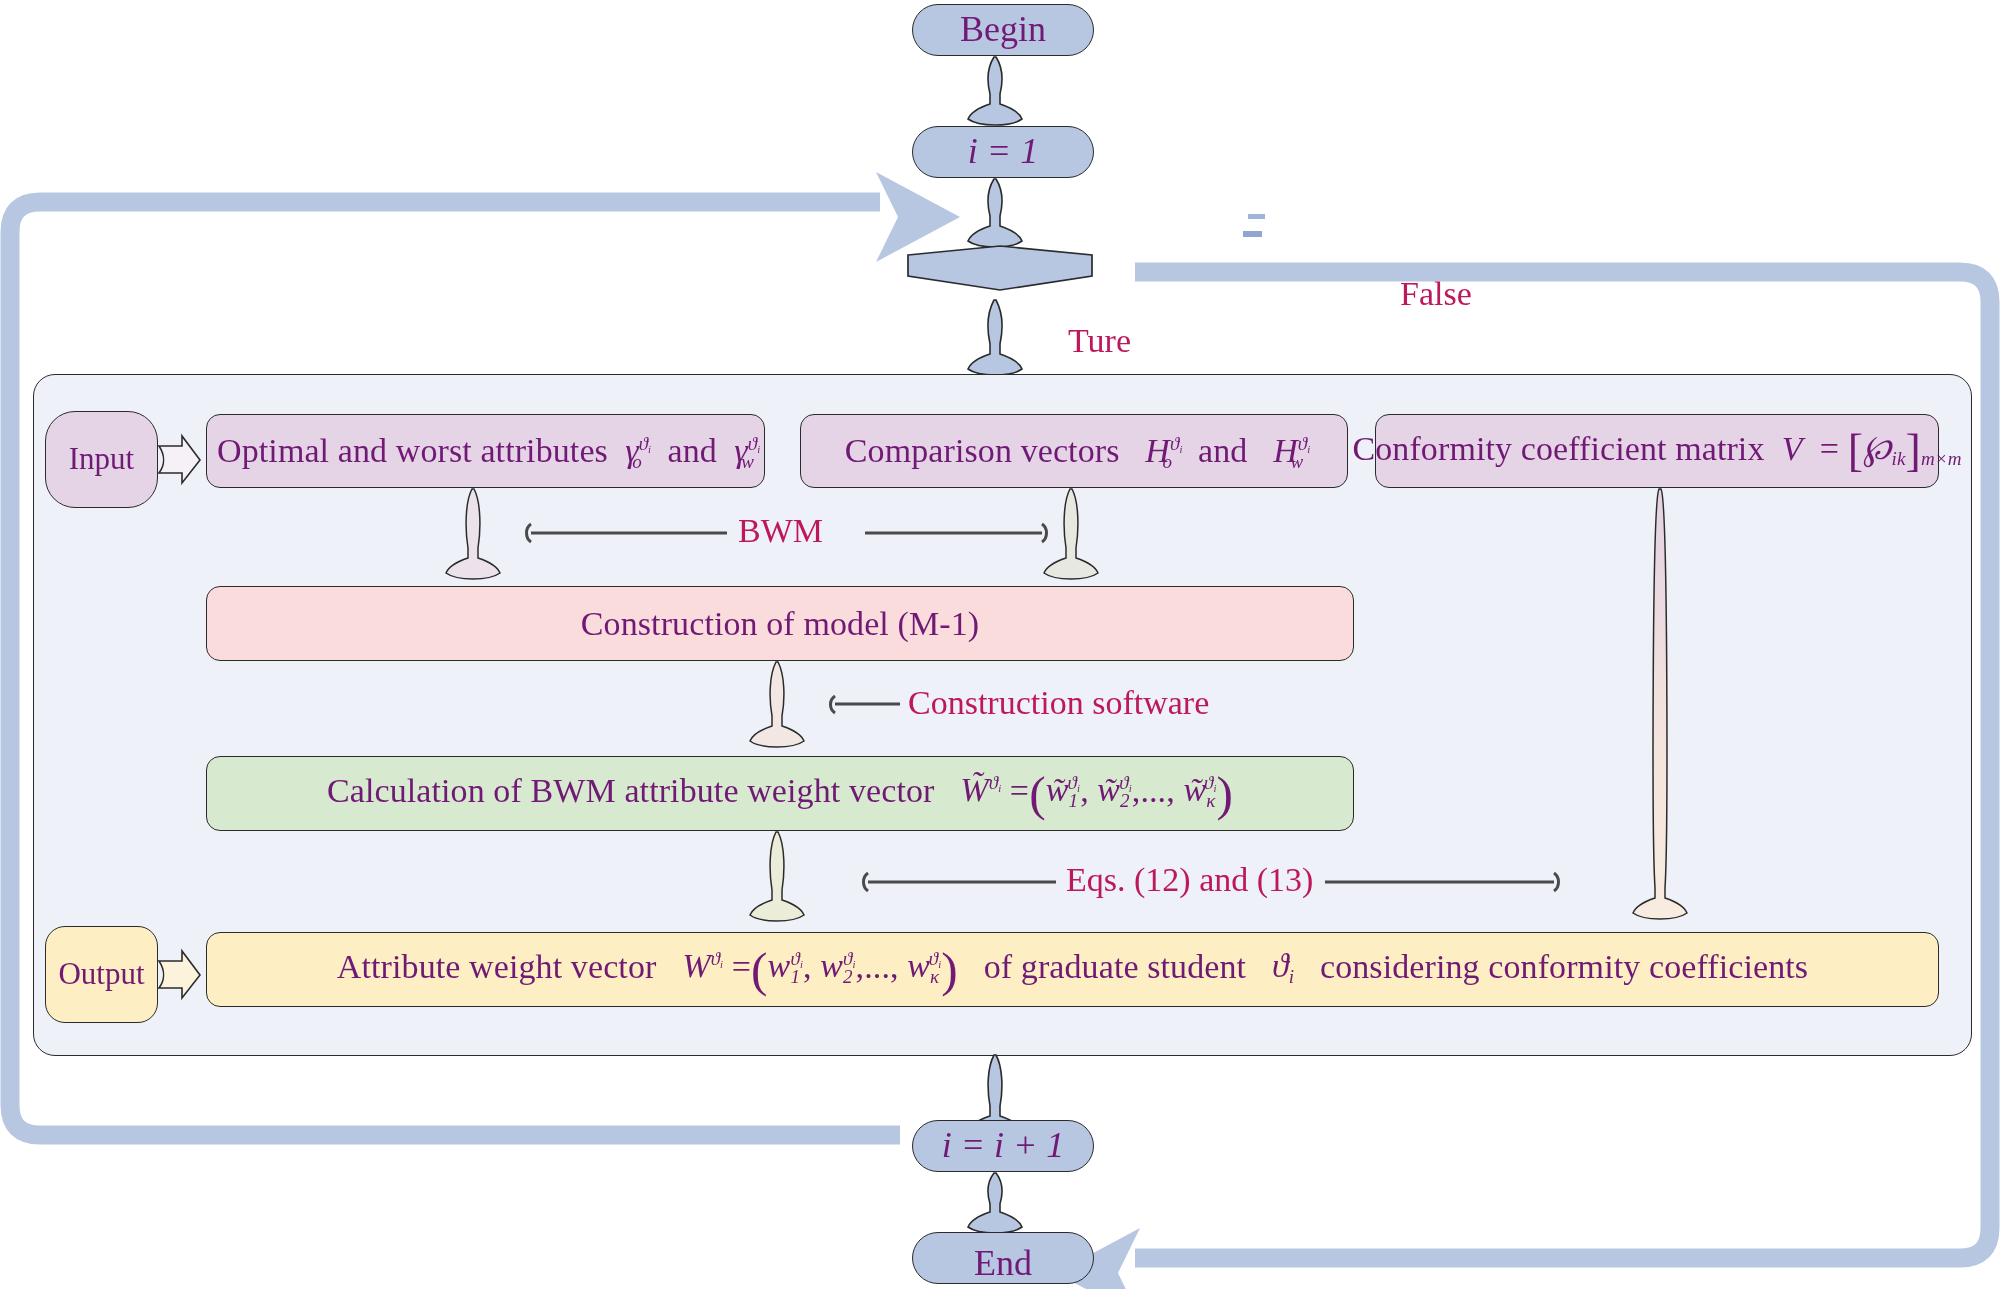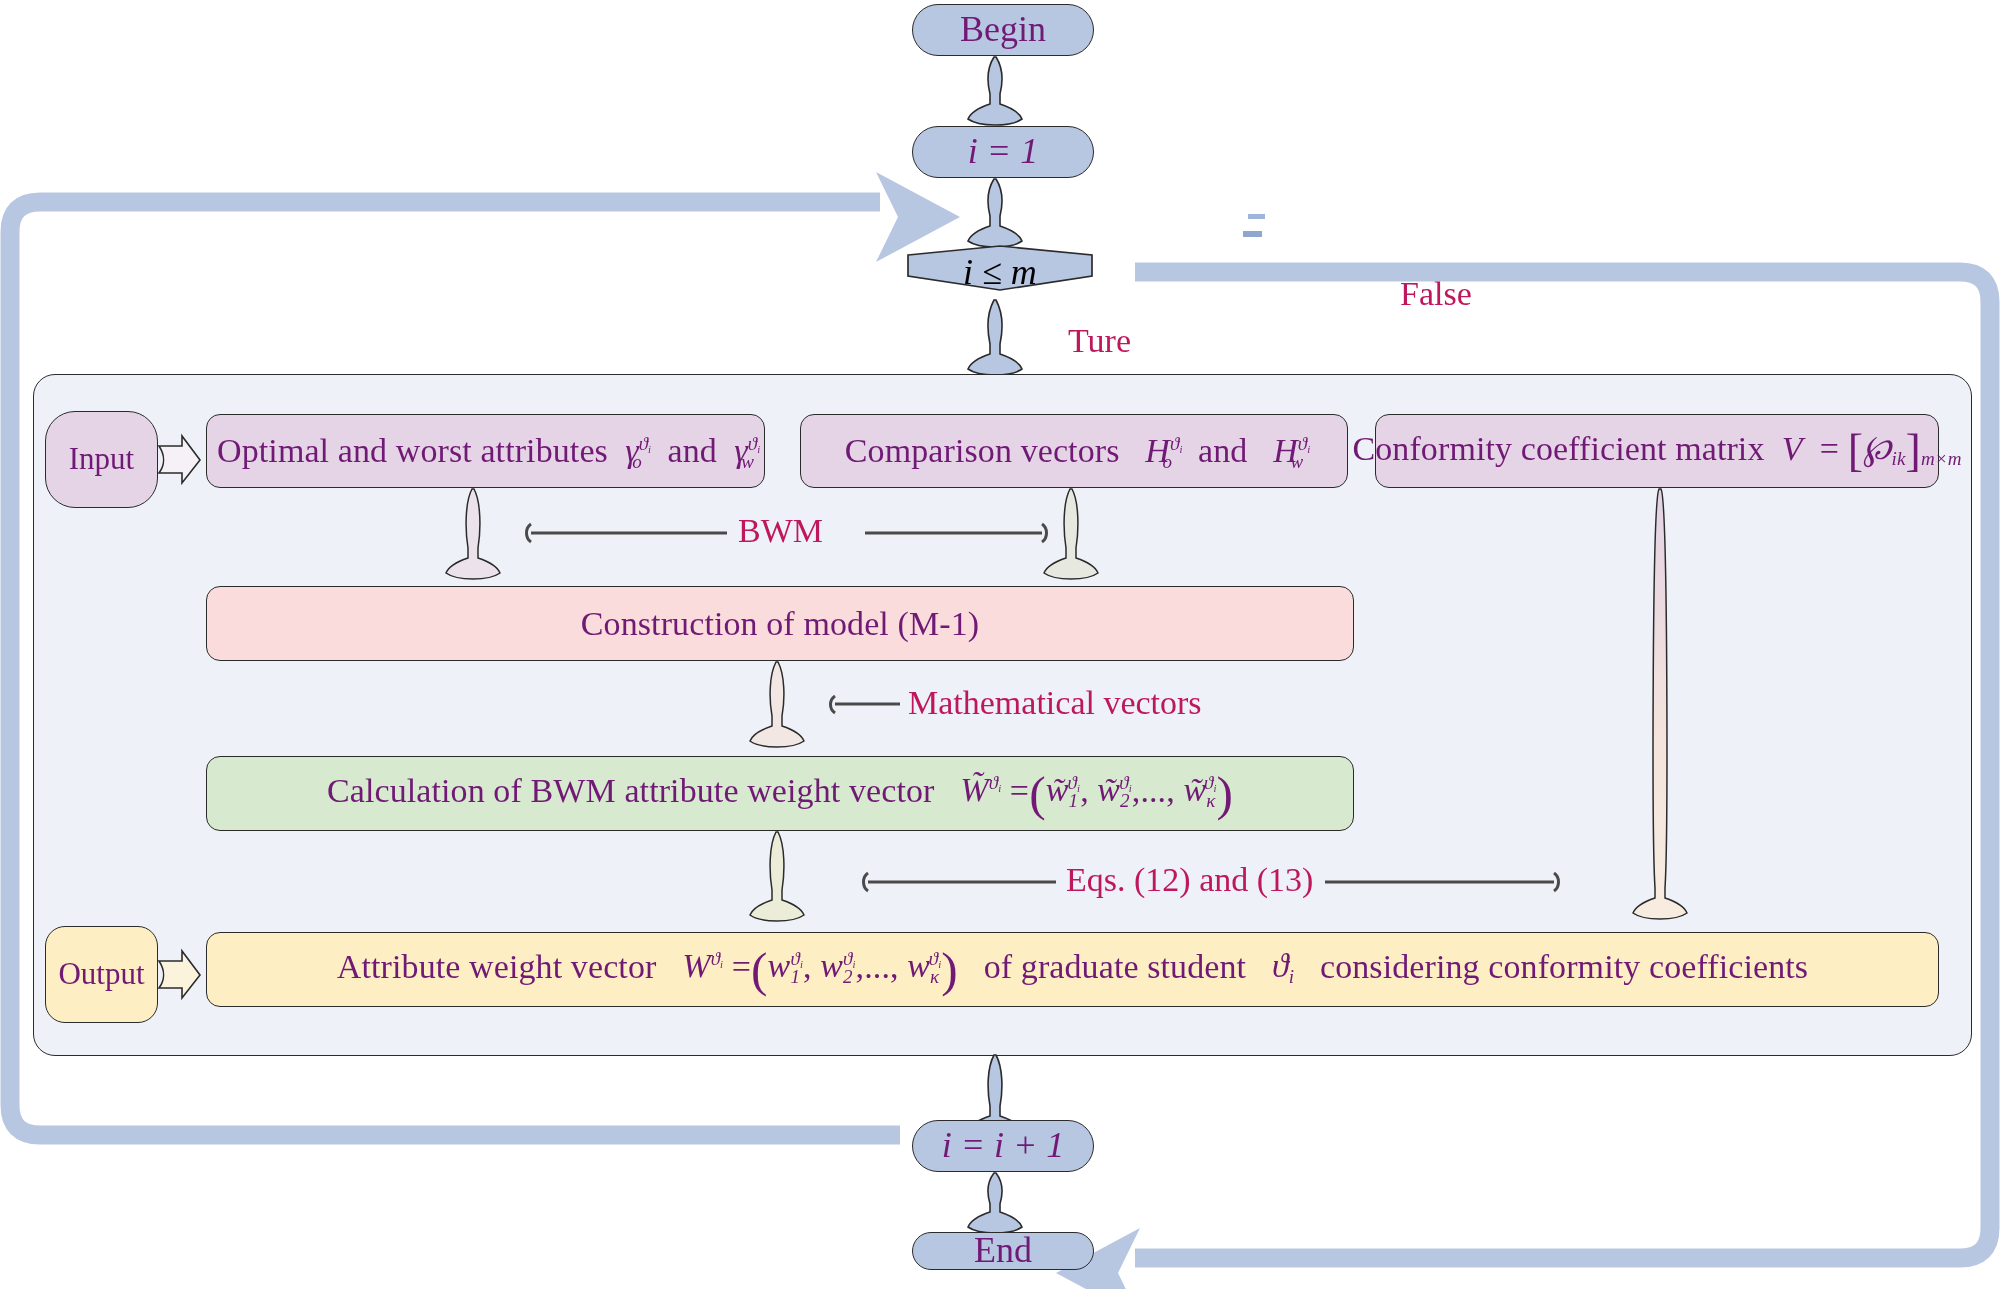--- a/index.html
+++ b/index.html
@@ -83,23 +83,20 @@
   <svg class="ov">
     <path d="M 994 179 C 987 190 987 204 990 216 L 990 226
              C 978 230 970 236 968 241 C 979 249 1011 249 1022 241
              C 1020 236 1012 230 1000 226 L 1000 216
              C 1003 204 1003 190 996 179 Z" fill="#b7c7e2" stroke="#2b2b2b" stroke-width="1.6"></path>
   </svg>
 
   <svg class="ov">
     <path d="M 908 255 L 1000 246 L 1092 255 L 1092 276 L 1000 290 L 908 276 Z" fill="#b7c7e2" stroke="#2b2b2b" stroke-width="1.7" transform="translate(0,0)"></path>
   </svg>
-  <div style="position:absolute;left:900px;top:243px;width:200px;height:57px;display:flex;align-items:center;justify-content:center;">
-    <span class="mi" style="font-size:36px;">i ≤ m</span>
-  </div>
 
   <svg class="ov">
     <path d="M 994 300 C 987 313 987 330 990 344 L 990 354
              C 978 358 970 364 968 369 C 979 377 1011 377 1022 369
              C 1020 364 1012 358 1000 354 L 1000 344
              C 1003 330 1003 313 996 300 Z" fill="#b7c7e2" stroke="#2b2b2b" stroke-width="1.6"></path>
   </svg>
 
   <div class="label" style="left:1068px;top:322px;">
     <span>Ture</span>
@@ -172,21 +169,21 @@
 
   <svg class="ov">
     <path d="M 776 662 C 769 675 769 700 772 716 L 772 726
              C 760 730 752 736 750 741 C 761 749 793 749 804 741
              C 802 736 794 730 782 726 L 782 716
              C 785 700 785 675 778 662 Z" fill="#f2e7e3" stroke="#2b2b2b" stroke-width="1.5"></path>
     <line x1="835" y1="704" x2="900" y2="704" stroke="#4a4a4a" stroke-width="3"></line>
     <path d="M 835 696 C 829 700 829 709 835 713" fill="none" stroke="#4a4a4a" stroke-width="3"></path>
   </svg>
   <div class="label" style="left:908px;top:684px;">
-    <span>Mathematical vectors</span>
+    <span>Construction software</span>
   </div>
 
   <div class="node green" style="left:206px;top:756px;width:1148px;height:75px;">
     <span class="boxtext">
       <span>Calculation of BWM attribute weight vector</span>&nbsp;&nbsp;
       <span class="mv">W̃<sup class="s">ϑ<sub class="s">i</sub></sup></span>
       <span>=</span><span class="bigparen">(</span><span class="mv">w̃<sub class="s">1</sub><sup class="s" style="margin-left:-0.55em;">ϑ<sub class="s">i</sub></sup></span>,
       <span class="mv">w̃<sub class="s">2</sub><sup class="s" style="margin-left:-0.55em;">ϑ<sub class="s">i</sub></sup></span>,<span>...</span>,
       <span class="mv">w̃<sub class="s">κ</sub><sup class="s" style="margin-left:-0.6em;">ϑ<sub class="s">i</sub></sup></span><span class="bigparen">)</span>
     </span>
@@ -252,17 +249,17 @@
     <span class="mi">i = i + 1</span>
   </div>
 
   <svg class="ov">
     <path d="M 994 1173 C 987 1182 987 1194 990 1204 L 990 1212
              C 978 1216 970 1222 968 1227 C 979 1235 1011 1235 1022 1227
              C 1020 1222 1012 1216 1000 1212 L 1000 1204
              C 1003 1194 1003 1182 996 1173 Z" fill="#b7c7e2" stroke="#2b2b2b" stroke-width="1.6"></path>
   </svg>
 
-  <div class="node blue term" style="left:912px;top:1232px;width:182px;height:38px;">
+  <div class="node blue term" style="left:912px;top:1232px;width:182px;height:52px;align-items:flex-end;">
     <span>End</span>
   </div>
 
 </div>
 
 </body></html>

